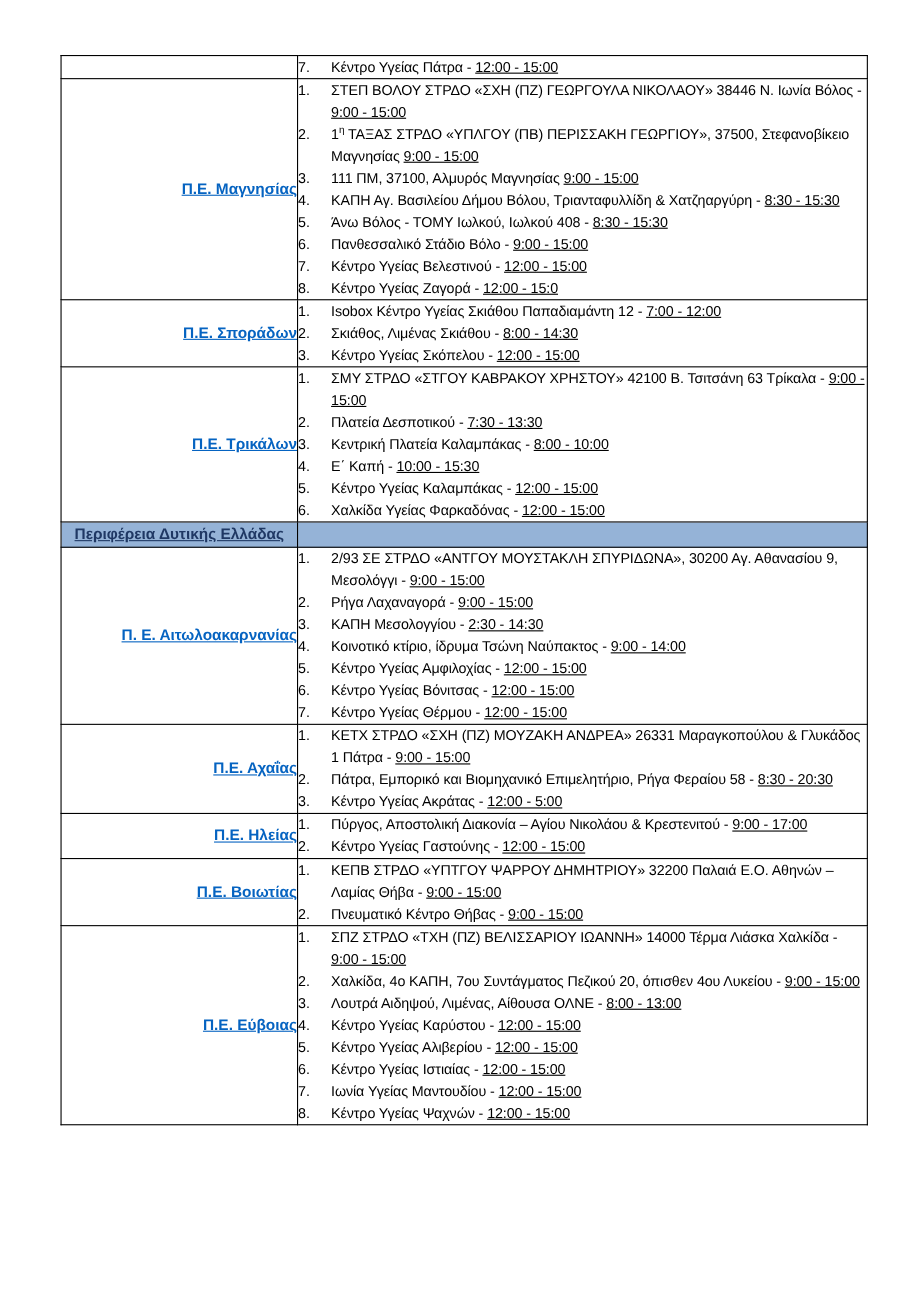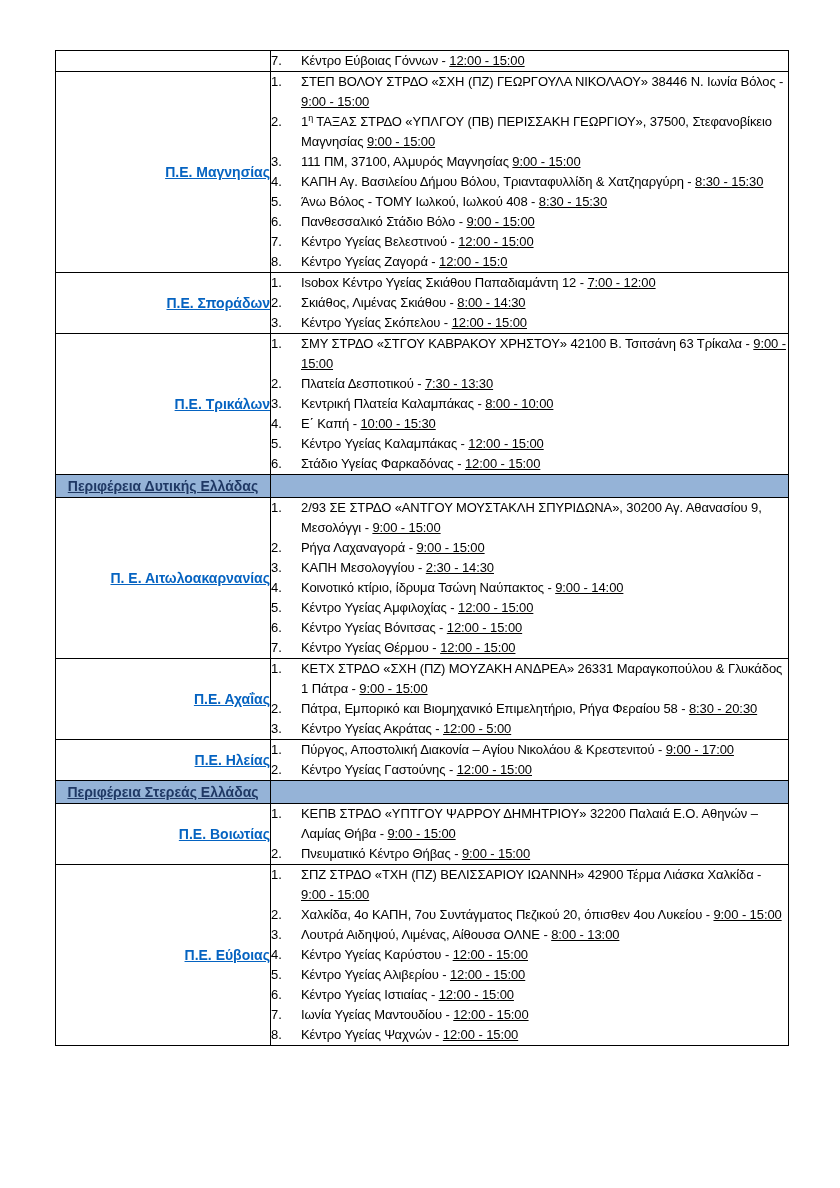--- a/index.html
+++ b/index.html
@@ -75,21 +75,21 @@
     <colgroup>
       <col class="region-col">
       <col>
     </colgroup>
     <tbody>
         <tr>
           <td class="region-cell"></td>
           <td class="items-cell">
             <div class="item">
               <span class="item-num">7.</span>
-              <span class="item-text"><span>Κέντρο Εύβοιας Γόννων - </span><span class="time">12:00 - 15:00</span></span>
+              <span class="item-text"><span>Κέντρο Υγείας Πάτρα - </span><span class="time">12:00 - 15:00</span></span>
             </div>
           </td>
         </tr>
         <tr>
           <td class="region-cell"><span class="region-link">Π.Ε. Μαγνησίας</span></td>
           <td class="items-cell">
             <div class="item">
               <span class="item-num">1.</span>
               <span class="item-text"><span>ΣΤΕΠ ΒΟΛΟΥ ΣΤΡΔΟ «ΣΧΗ (ΠΖ) ΓΕΩΡΓΟΥΛΑ ΝΙΚΟΛΑΟΥ» 38446 Ν. Ιωνία Βόλος - </span><span class="time">9:00 - 15:00</span></span>
             </div>
@@ -158,21 +158,21 @@
             <div class="item">
               <span class="item-num">4.</span>
               <span class="item-text"><span>Ε΄ Καπή - </span><span class="time">10:00 - 15:30</span></span>
             </div>
             <div class="item">
               <span class="item-num">5.</span>
               <span class="item-text"><span>Κέντρο Υγείας Καλαμπάκας - </span><span class="time">12:00 - 15:00</span></span>
             </div>
             <div class="item">
               <span class="item-num">6.</span>
-              <span class="item-text"><span>Στάδιο Υγείας Φαρκαδόνας - </span><span class="time">12:00 - 15:00</span></span>
+              <span class="item-text"><span>Χαλκίδα Υγείας Φαρκαδόνας - </span><span class="time">12:00 - 15:00</span></span>
             </div>
           </td>
         </tr>
         <tr class="band-row">
           <td class="band-label-cell"><span class="band-label">Περιφέρεια Δυτικής Ελλάδας</span></td>
           <td></td>
         </tr>
         <tr>
           <td class="region-cell"><span class="region-link">Π. Ε. Αιτωλοακαρνανίας</span></td>
           <td class="items-cell">
@@ -229,43 +229,39 @@
             <div class="item">
               <span class="item-num">1.</span>
               <span class="item-text"><span>Πύργος, Αποστολική Διακονία – Αγίου Νικολάου &amp; Κρεστενιτού - </span><span class="time">9:00 - 17:00</span></span>
             </div>
             <div class="item">
               <span class="item-num">2.</span>
               <span class="item-text"><span>Κέντρο Υγείας Γαστούνης - </span><span class="time">12:00 - 15:00</span></span>
             </div>
           </td>
         </tr>
-        <tr class="band-row">
-          <td class="band-label-cell"><span class="band-label">Περιφέρεια Στερεάς Ελλάδας</span></td>
-          <td></td>
-        </tr>
         <tr>
           <td class="region-cell"><span class="region-link">Π.Ε. Βοιωτίας</span></td>
           <td class="items-cell">
             <div class="item">
               <span class="item-num">1.</span>
               <span class="item-text"><span>ΚΕΠΒ ΣΤΡΔΟ «ΥΠΤΓΟΥ ΨΑΡΡΟΥ ΔΗΜΗΤΡΙΟΥ» 32200 Παλαιά Ε.Ο. Αθηνών – Λαμίας Θήβα - </span><span class="time">9:00 - 15:00</span></span>
             </div>
             <div class="item">
               <span class="item-num">2.</span>
               <span class="item-text"><span>Πνευματικό Κέντρο Θήβας - </span><span class="time">9:00 - 15:00</span></span>
             </div>
           </td>
         </tr>
         <tr>
           <td class="region-cell"><span class="region-link">Π.Ε. Εύβοιας</span></td>
           <td class="items-cell">
             <div class="item">
               <span class="item-num">1.</span>
-              <span class="item-text"><span>ΣΠΖ ΣΤΡΔΟ «ΤΧΗ (ΠΖ) ΒΕΛΙΣΣΑΡΙΟΥ ΙΩΑΝΝΗ» 42900 Τέρμα Λιάσκα Χαλκίδα - </span><span class="time">9:00 - 15:00</span></span>
+              <span class="item-text"><span>ΣΠΖ ΣΤΡΔΟ «ΤΧΗ (ΠΖ) ΒΕΛΙΣΣΑΡΙΟΥ ΙΩΑΝΝΗ» 14000 Τέρμα Λιάσκα Χαλκίδα - </span><span class="time">9:00 - 15:00</span></span>
             </div>
             <div class="item">
               <span class="item-num">2.</span>
               <span class="item-text"><span>Χαλκίδα, 4ο ΚΑΠΗ, 7ου Συντάγματος Πεζικού 20, όπισθεν 4ου Λυκείου - </span><span class="time">9:00 - 15:00</span></span>
             </div>
             <div class="item">
               <span class="item-num">3.</span>
               <span class="item-text"><span>Λουτρά Αιδηψού, Λιμένας, Αίθουσα ΟΛΝΕ - </span><span class="time">8:00 - 13:00</span></span>
             </div>
             <div class="item">

